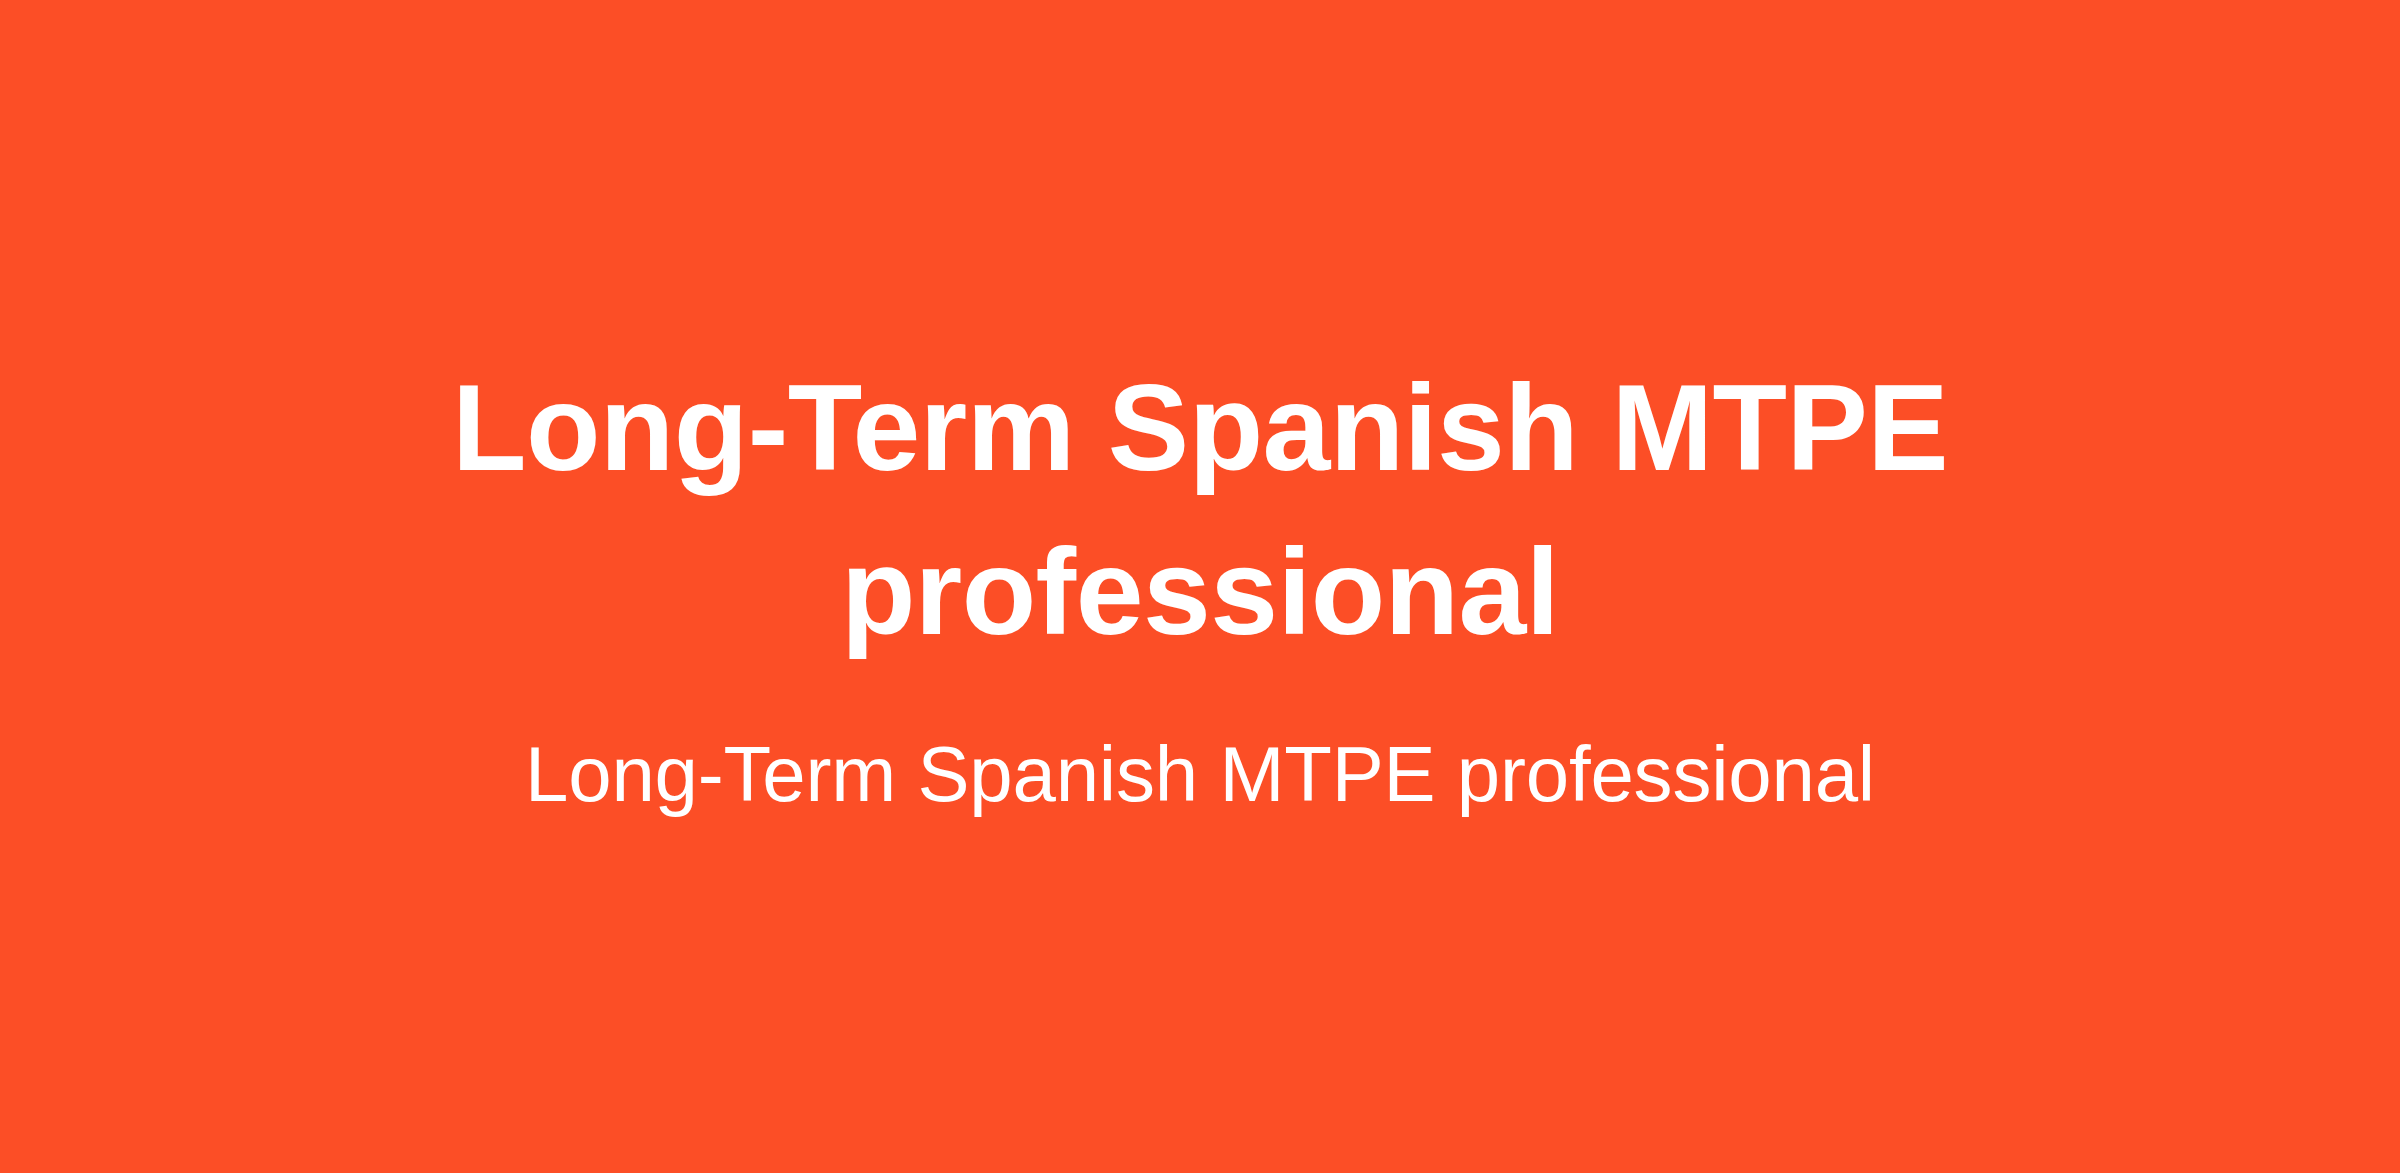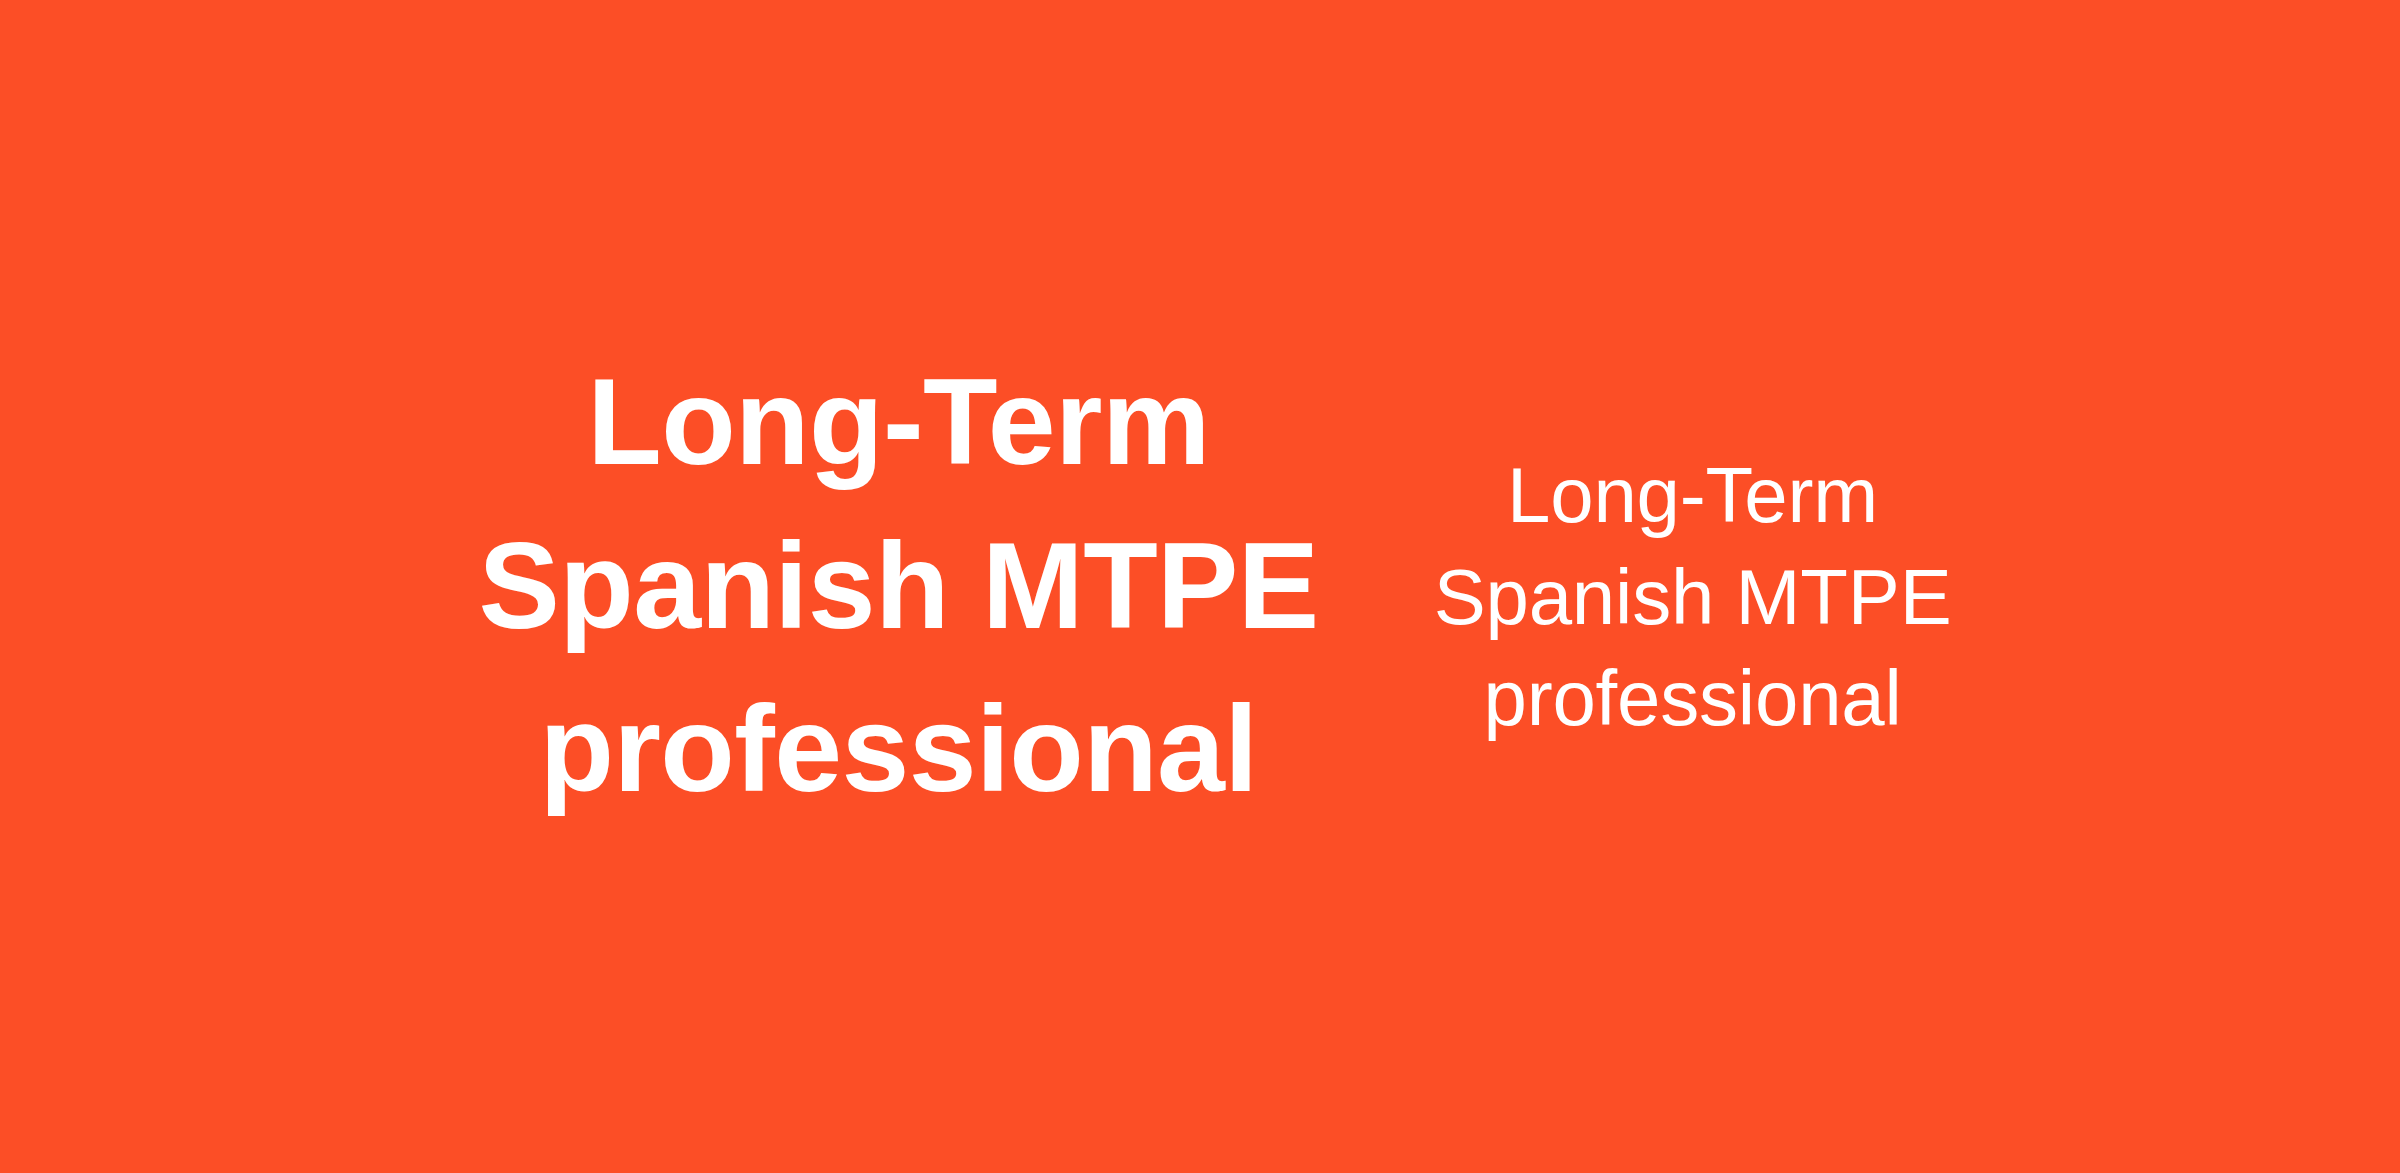--- a/index.html
+++ b/index.html
@@ -27,21 +27,21 @@
     align-items: center;
     justify-content: center;
     text-align: center;
     padding: 0 220px;
   }
 
   .hero-inner {
     width: 1560px;
     max-width: 1560px;
     display: flex;
-    flex-direction: row;
+    flex-direction: column;
     align-items: center;
     justify-content: center;
     gap: 28px;
   }
 
   
   .hero-title {
     margin: 0;
     color: #FFFFFF;
     font-family: "Liberation Sans", "DejaVu Sans", sans-serif;

